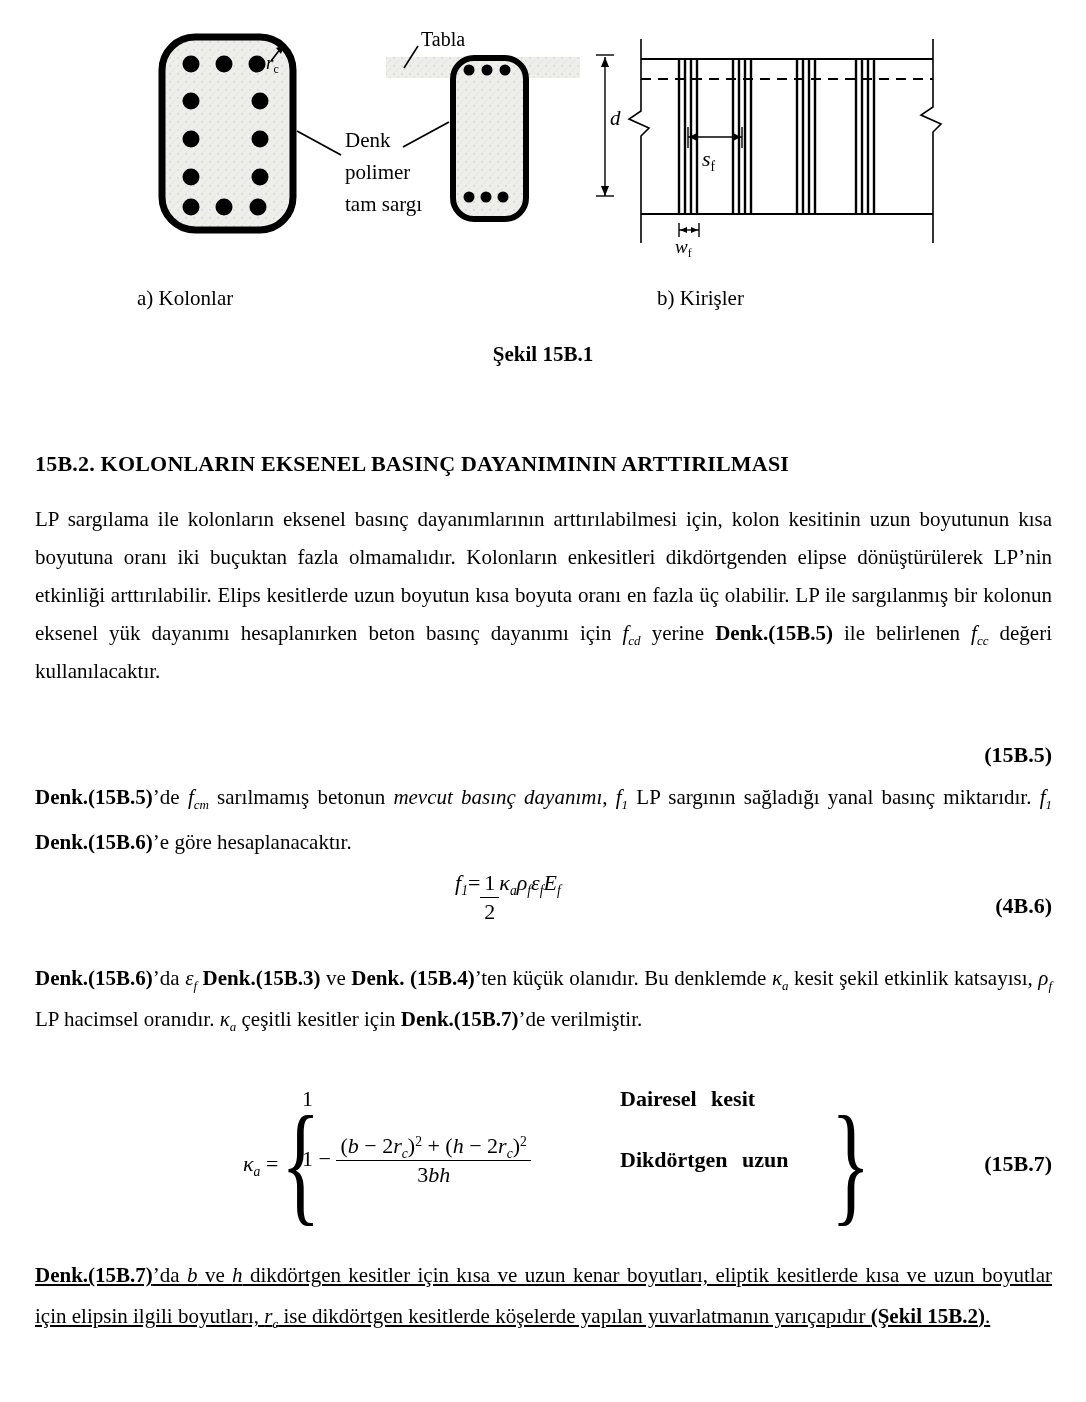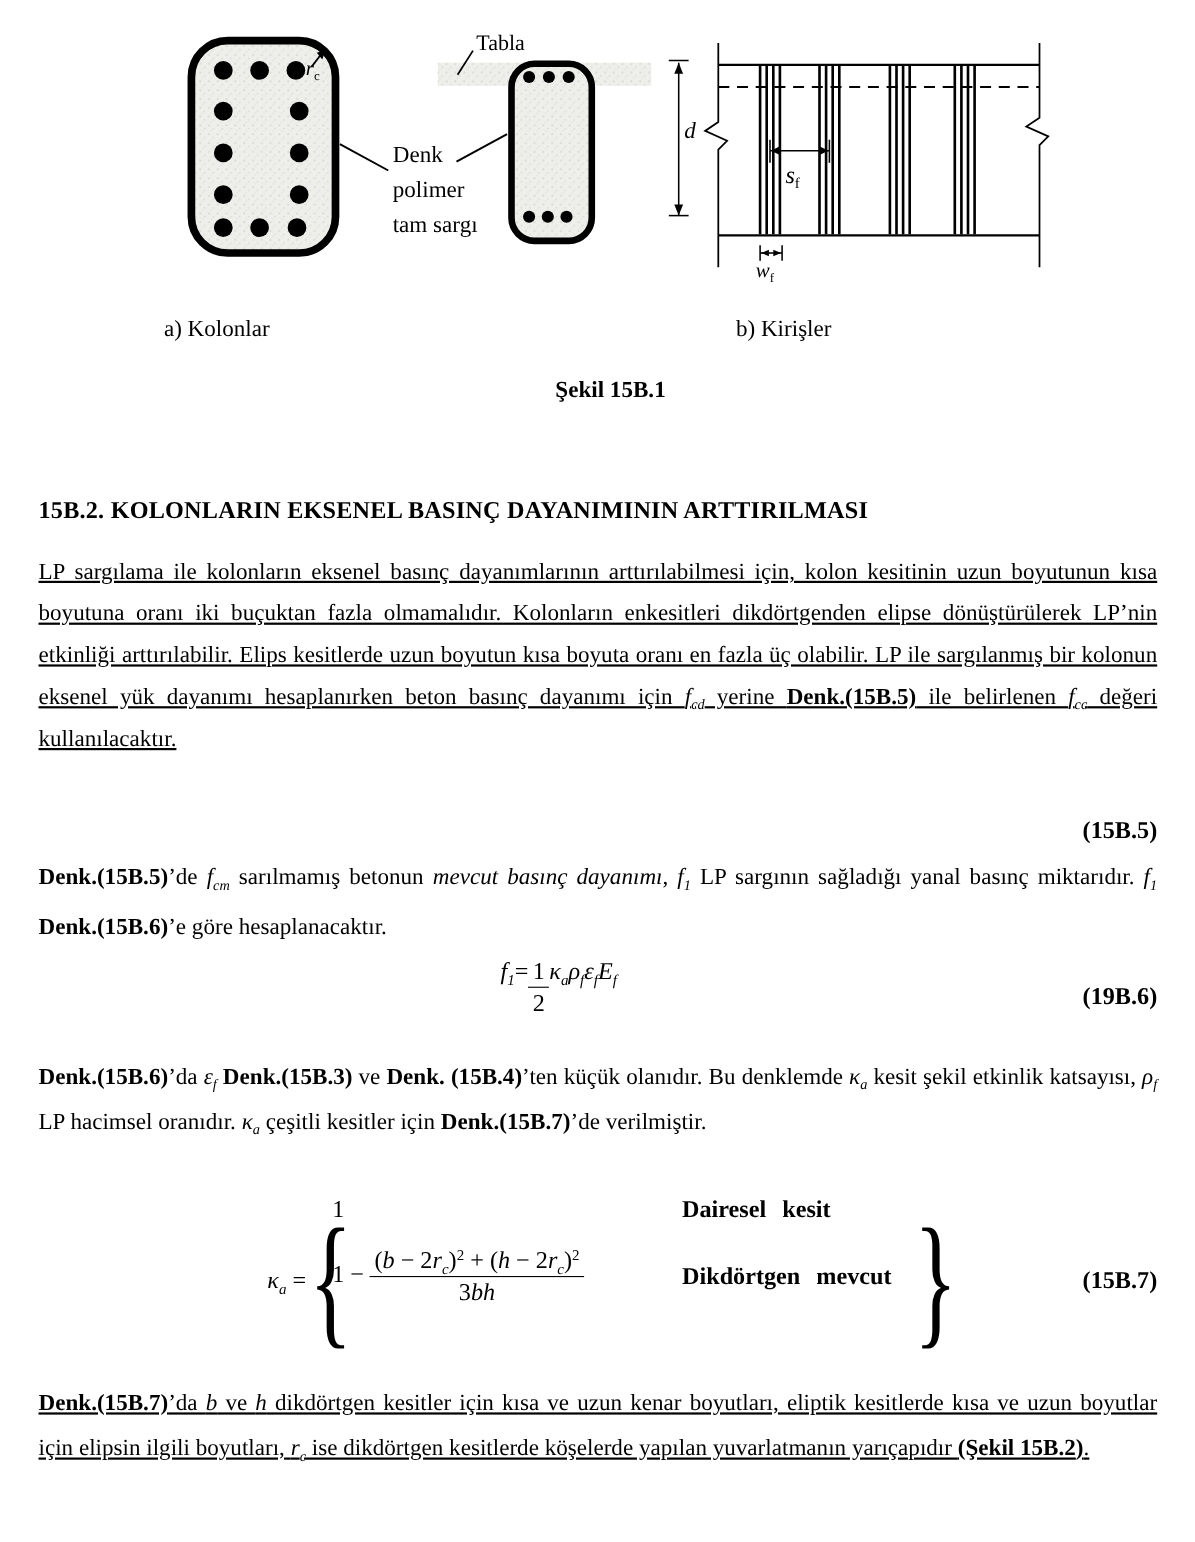--- a/index.html
+++ b/index.html
@@ -1,37 +1,37 @@
 <!DOCTYPE html>
 <html><head>
 <meta charset="utf-8">
 <style>
   html,body{margin:0;padding:0;background:#fff;}
   .page{position:relative;width:1086px;height:1402px;background:#fff;color:#000;
         font-family:"Liberation Serif",serif;overflow:hidden;}
   
-  .fig-area{position:absolute;left:0;top:0;width:930px;height:400px;margin-left:12px;}
+  .fig-area{position:absolute;left:0;top:0;width:930px;height:400px;}
   .fig-svg{position:absolute;left:0;top:0;}
   .lbl{position:absolute;white-space:nowrap;}
   .lbl-tabla{left:421px;top:28px;font-size:20px;}
   .lbl-wrap{left:345px;top:124px;font-size:21px;line-height:32px;}
   .lbl-rc{left:266px;top:52px;font-size:19px;}
   .lbl-d{left:610px;top:106px;font-size:21px;}
   .lbl-sf{left:702px;top:146px;font-size:22px;}
   .lbl-wf{left:675px;top:236px;font-size:19px;}
   .cap-a{left:137px;top:286px;font-size:21px;}
   .cap-b{left:657px;top:286px;font-size:21px;}
   .fig-caption{position:absolute;left:0;top:342px;width:1086px;text-align:center;
                font-weight:bold;font-size:21px;}
   
   .heading{position:absolute;left:35px;top:451px;width:1017px;margin:0;
            font-size:22px;font-weight:bold;letter-spacing:0.2px;}
   .para{position:absolute;left:35px;width:1017px;margin:0;text-align:justify;
         font-size:21px;line-height:38px;}
-  #p1{top:500px;text-decoration:underline;}
+  #p1{top:500px;}
   #p2{top:775px;line-height:45px;}
   #p3{top:958px;line-height:41px;}
   #p4{top:1255px;line-height:41px;text-decoration:underline;}
   .i{font-style:italic;}
   .b{font-weight:bold;}
   sub{font-size:0.62em;vertical-align:-0.38em;line-height:0;}
   sup{font-size:0.62em;vertical-align:0.55em;line-height:0;}
   
   .eq-row{position:absolute;left:0;width:1086px;font-size:22px;}
   #eq5row{top:736px;height:44px;}
@@ -203,36 +203,36 @@
         </span>
         <span> </span>
         <span class="i">κ<sub>a</sub></span>
         <span> </span>
         <span class="i">ρ<sub>f</sub></span>
         <span> </span>
         <span class="i">ε<sub>f</sub></span>
         <span> </span>
         <span class="i">E<sub>f</sub></span>
       </span>
-    <span class="eq-num">(19B.6)</span>
+    <span class="eq-num">(4B.6)</span>
   </div>
 
   <p id="p3" class="para"><span class="b">Denk.(15B.6)</span><span>’da </span><span class="i">ε<sub>f</sub></span><span> </span><span class="b">Denk.(15B.3)</span><span> ve </span><span class="b">Denk. (15B.4)</span><span>’ten küçük olanıdır. Bu denklemde </span><span class="i">κ<sub>a</sub></span><span> kesit şekil etkinlik katsayısı, </span><span class="i">ρ<sub>f</sub></span><span> LP hacimsel oranıdır. </span><span class="i">κ<sub>a</sub></span><span> çeşitli kesitler için </span><span class="b">Denk.(15B.7)</span><span>’de verilmiştir.</span></p>
 
   <div class="eq-row" id="eq7row">
     <span class="eq-body eq7-lhs"><span class="i">κ<sub>a</sub></span><span> = </span></span>
     <span class="brace brace-l">{</span>
     <div class="cases">
         <div class="case-row r0">
           <span class="case-expr"><span>1</span></span>
           <span class="case-label">Dairesel kesit</span>
         </div>
         <div class="case-row r2">
           <span class="case-expr"><span>1 − </span><span class="frac"><span class="num"><span>(</span><span class="i">b</span><span> − 2</span><span class="i">r<sub>c</sub></span><span>)<sup>2</sup></span><span> + (</span><span class="i">h</span><span> − 2</span><span class="i">r<sub>c</sub></span><span>)<sup>2</sup></span></span><span class="den"><span>3</span><span class="i">bh</span></span></span></span>
-          <span class="case-label">Dikdörtgen mevcut</span>
+          <span class="case-label">Dikdörtgen uzun</span>
         </div>
       </div>
     <span class="brace brace-r">}</span>
     <span class="eq-num">(15B.7)</span>
   </div>
 
   <p id="p4" class="para"><span class="b">Denk.(15B.7)</span><span>’da </span><span class="i">b</span><span> ve </span><span class="i">h</span><span> dikdörtgen kesitler için kısa ve uzun kenar boyutları, eliptik kesitlerde kısa ve uzun boyutlar için elipsin ilgili boyutları, </span><span class="i">r<sub>c</sub></span><span> ise dikdörtgen kesitlerde köşelerde yapılan yuvarlatmanın yarıçapıdır </span><span class="b">(Şekil 15B.2</span><span class="b">)</span><span>.</span></p>
 
 </div>
 

